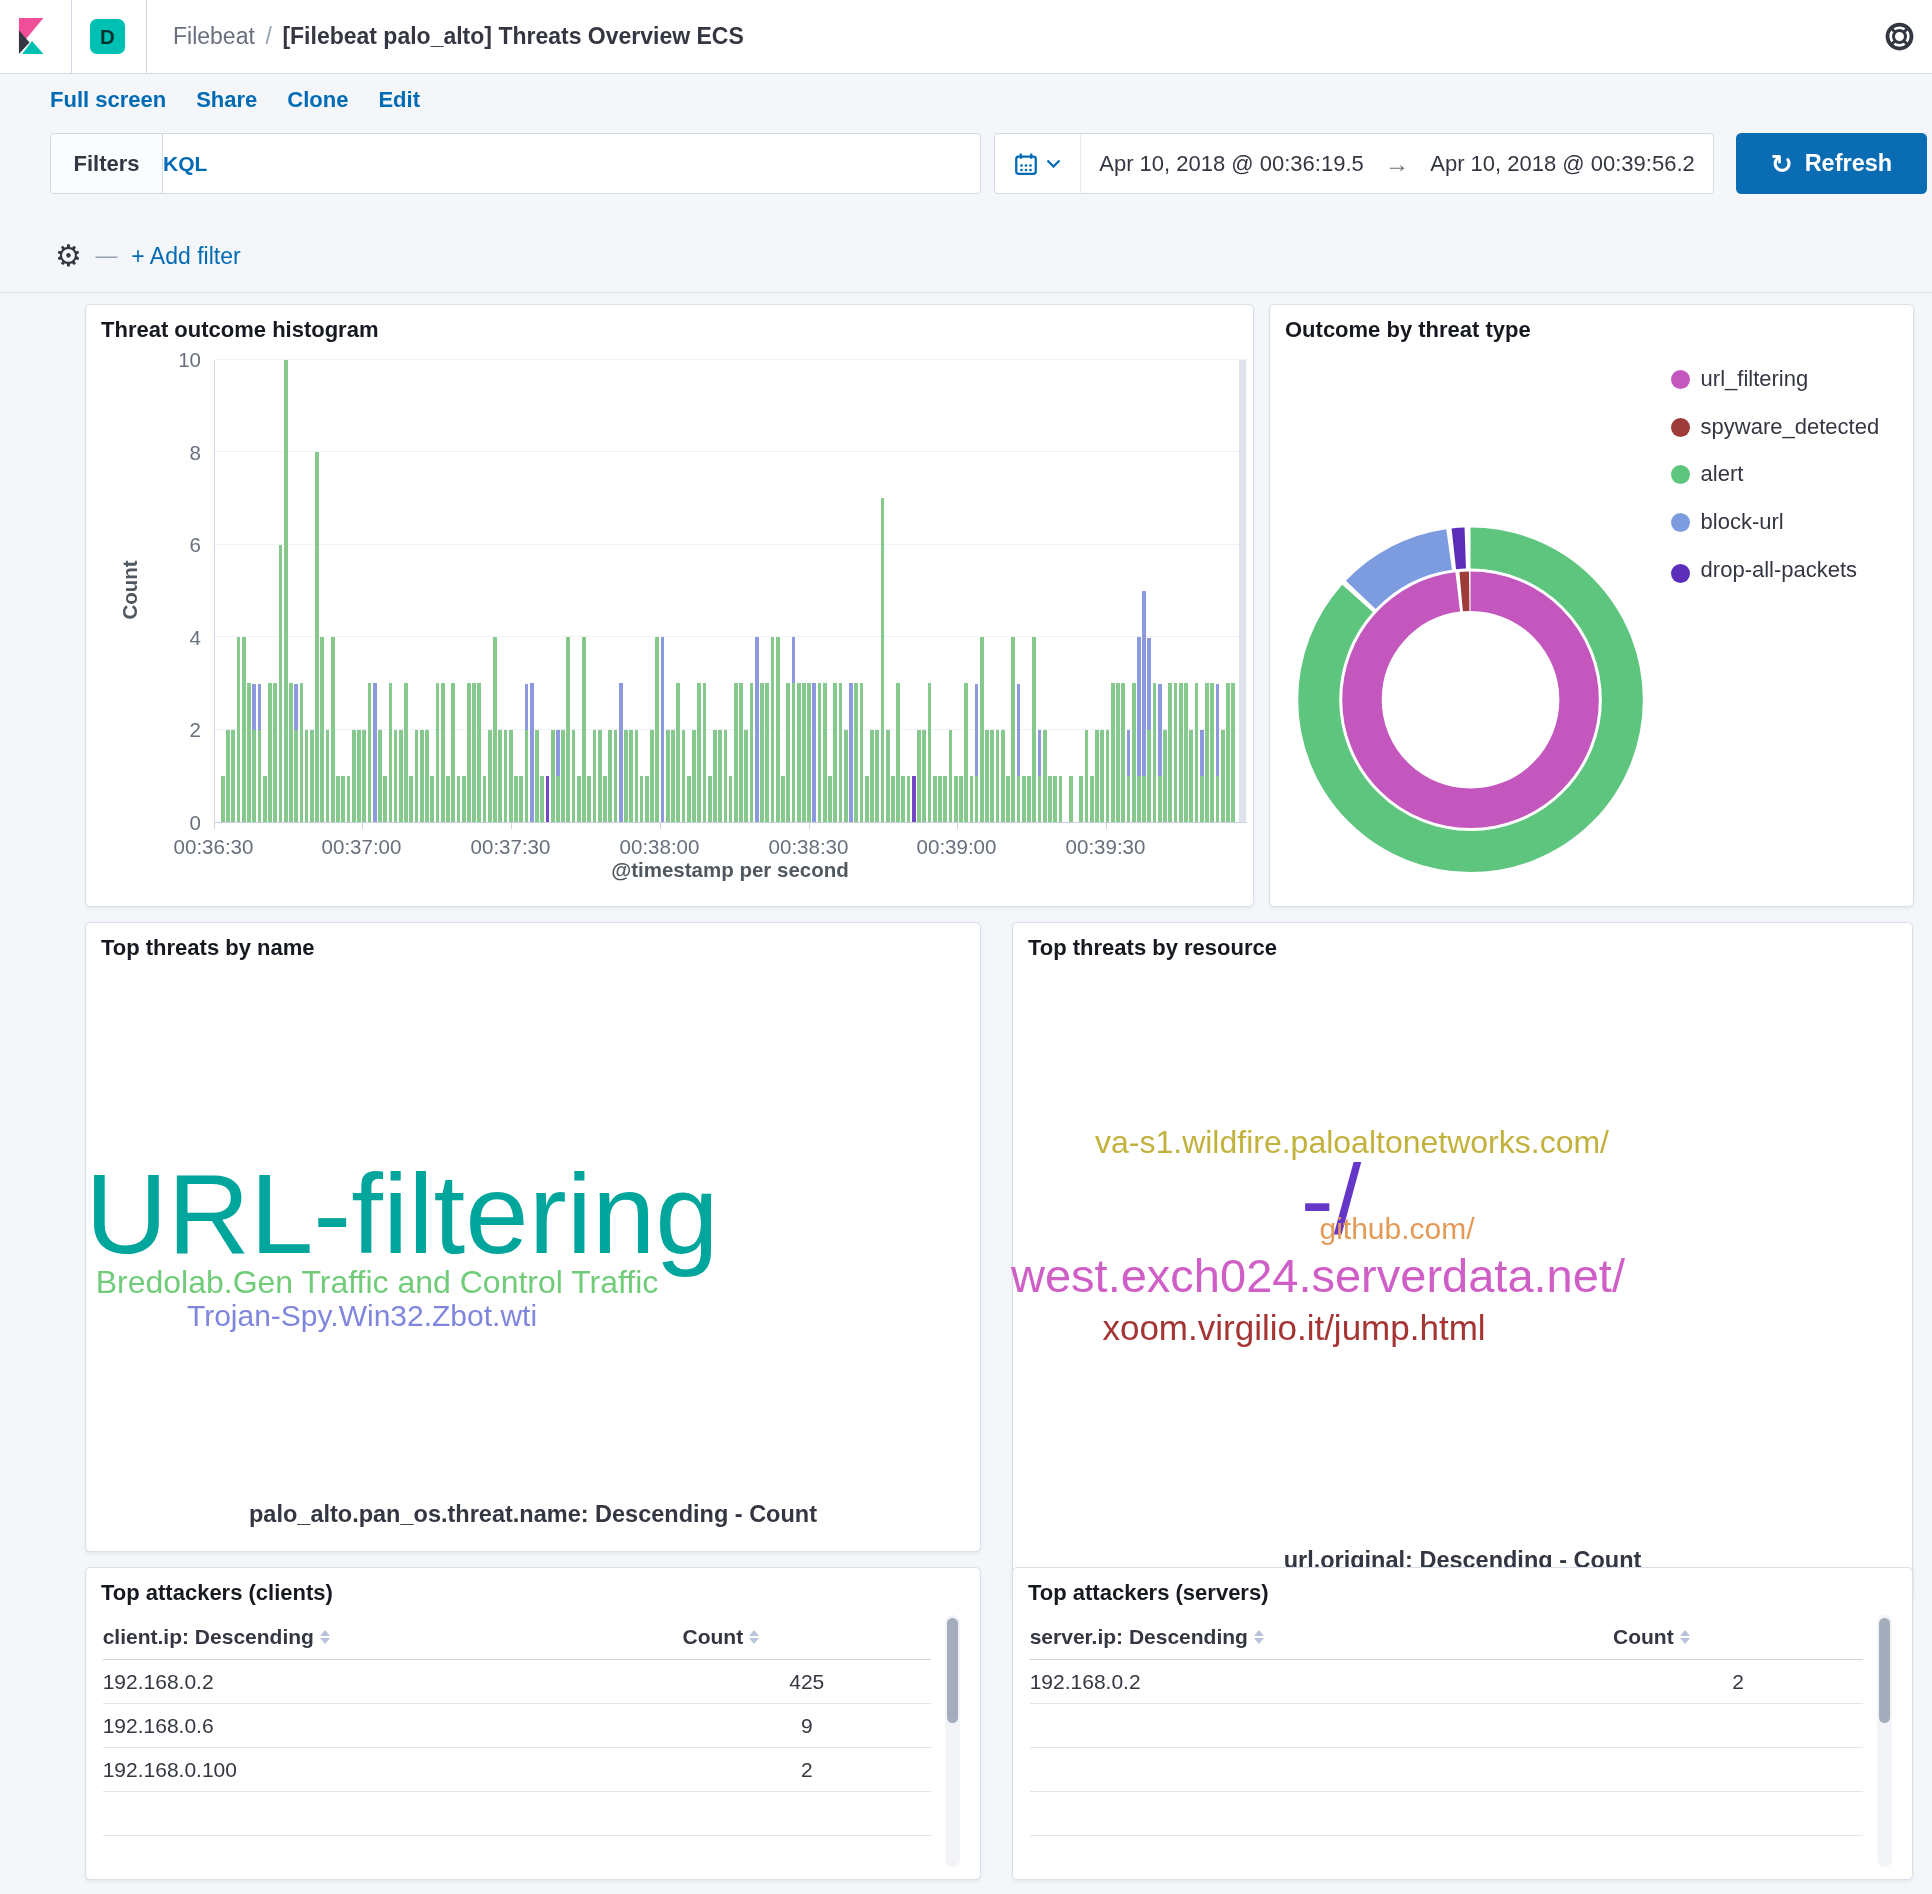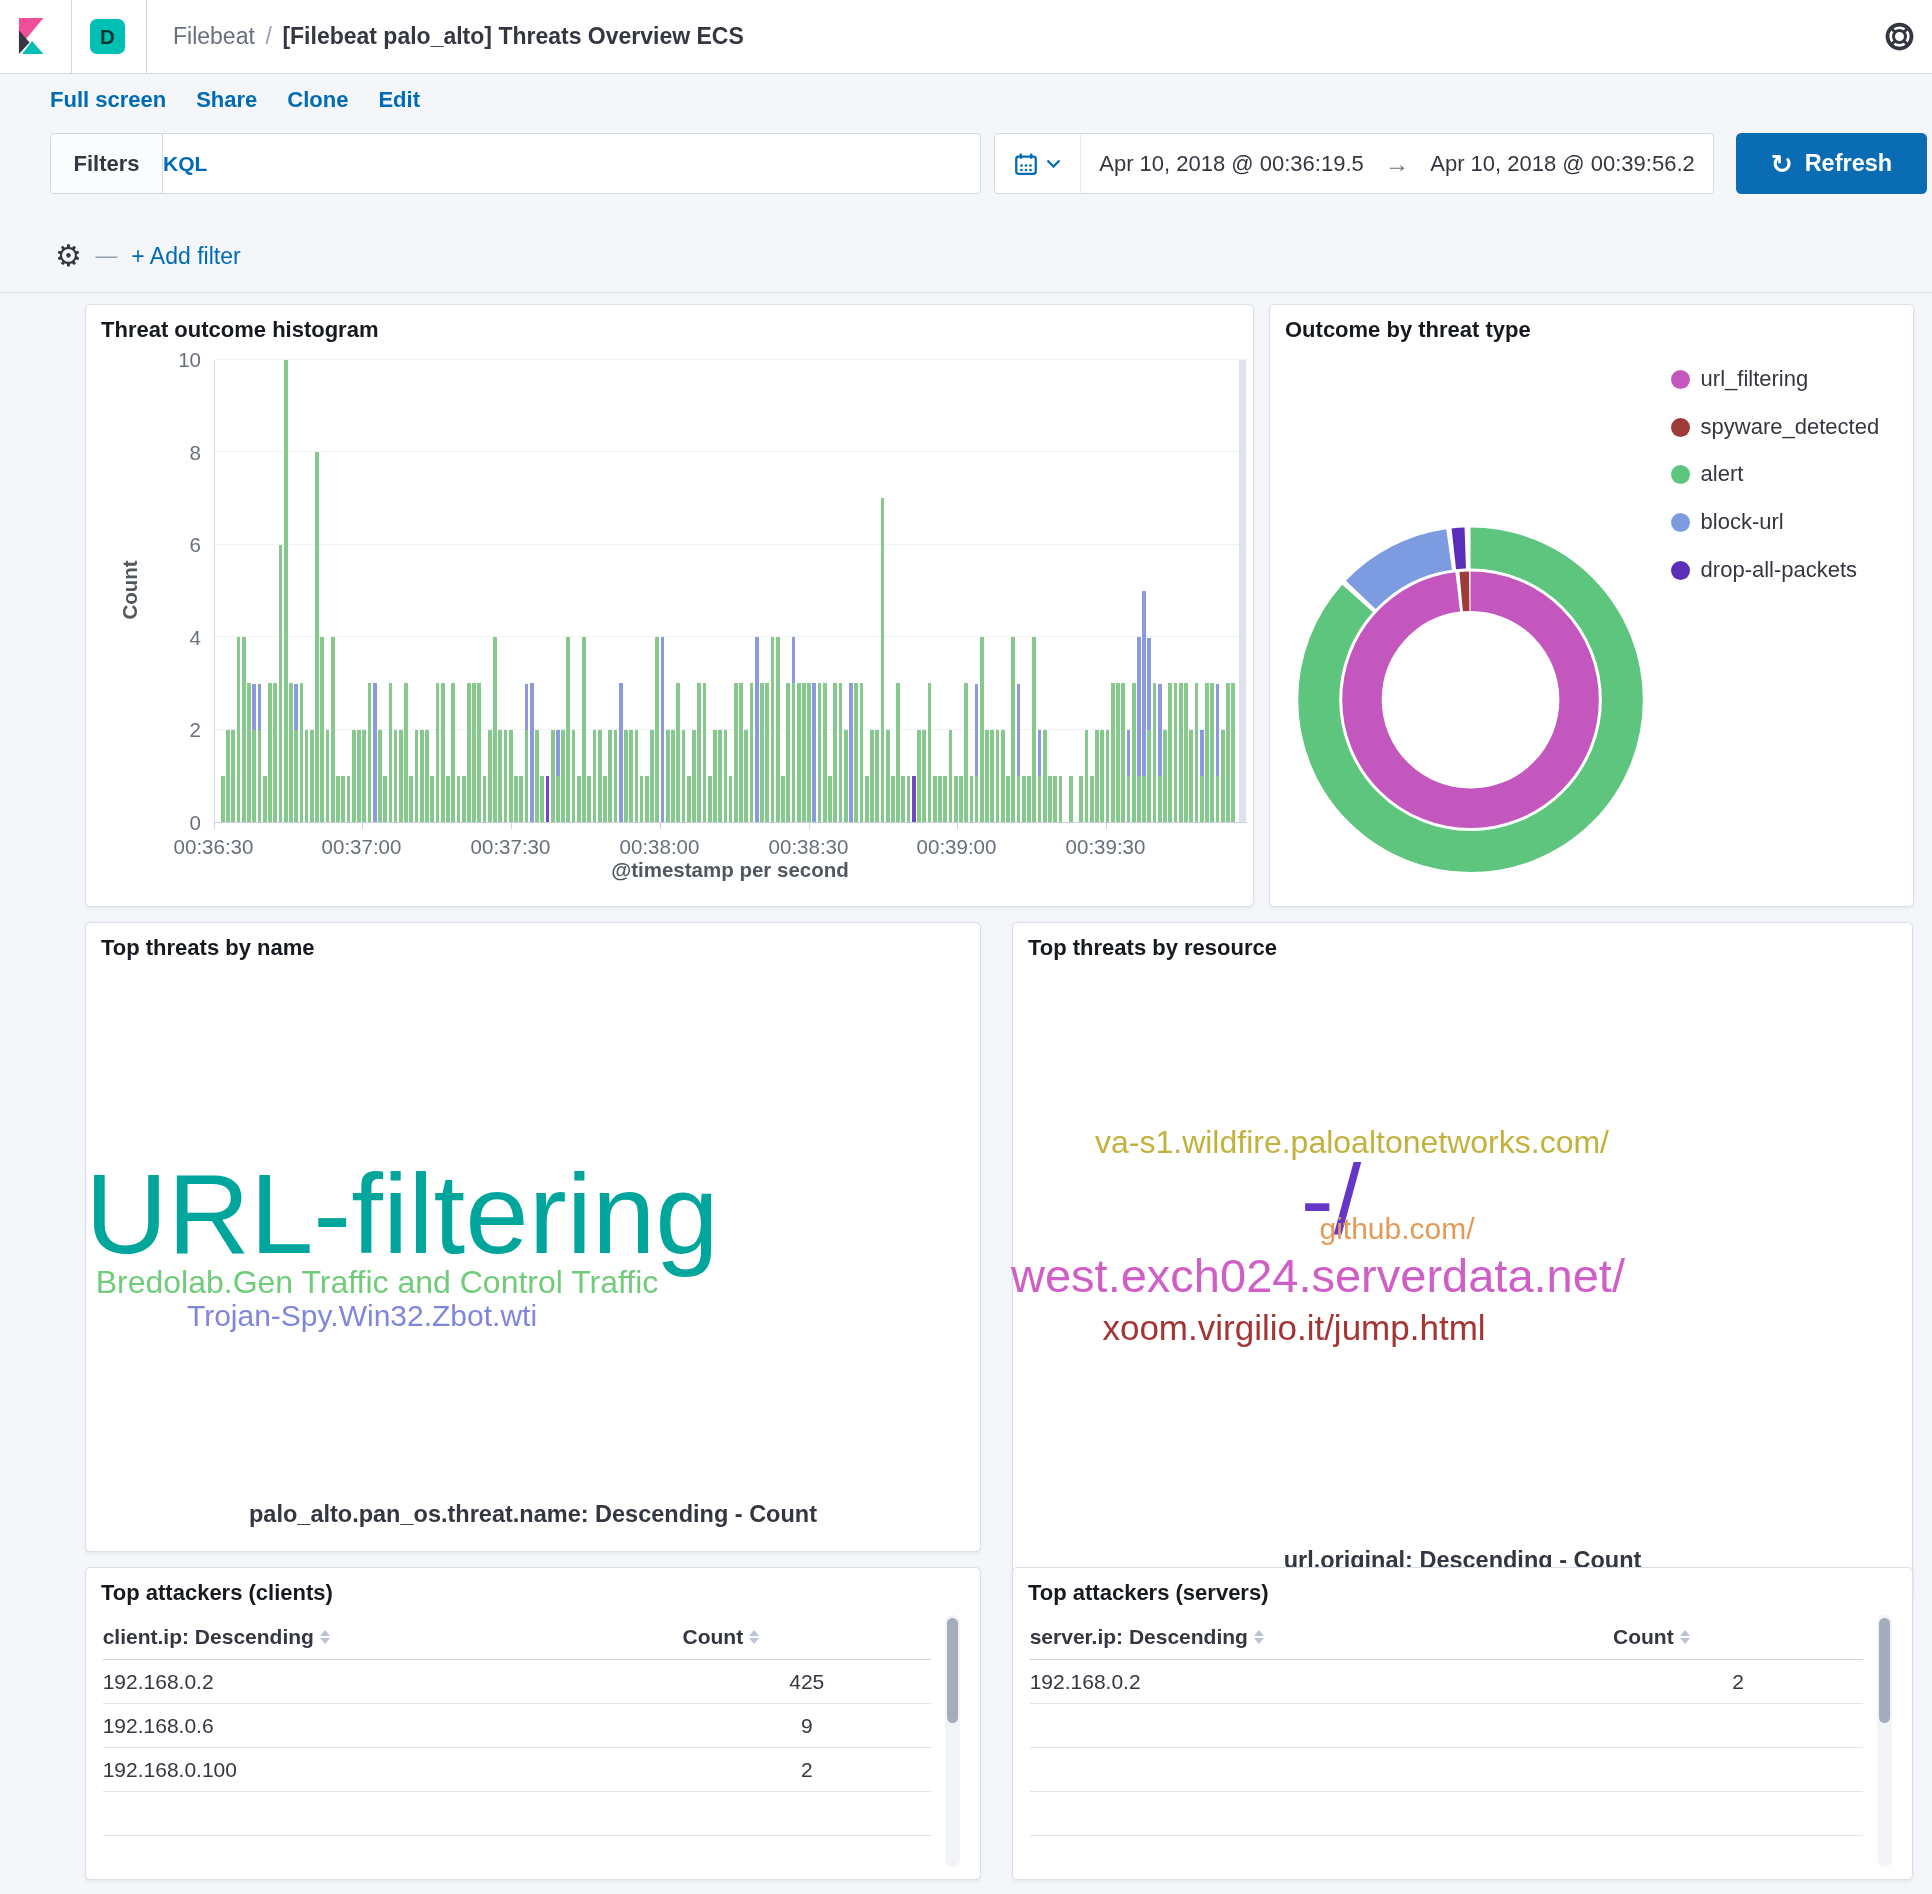--- a/index.html
+++ b/index.html
@@ -814,21 +814,21 @@
           <span class="legend-label">spyware_detected</span>
         </div>
         <div class="legend-item" style="left: 401px; top: 156px;">
           <span class="legend-dot" style="background: rgb(94, 197, 127);"></span>
           <span class="legend-label">alert</span>
         </div>
         <div class="legend-item" style="left: 401px; top: 204px;">
           <span class="legend-dot" style="background: rgb(125, 156, 224);"></span>
           <span class="legend-label">block-url</span>
         </div>
-        <div class="legend-item" style="left: 401px; top: 252px;">
+        <div class="legend-item" style="left: 401px; top: 252px; align-items: flex-end;">
           <span class="legend-dot" style="background: rgb(90, 46, 184);"></span>
           <span class="legend-label">drop-all-packets</span>
         </div>
       </div>
   </div>
 
   <div class="panel" id="p-names">
     <div class="ptitle">Top threats by name</div>
     <div id="cloud-names">
         <span class="tag" style="color: rgb(0, 166, 155); font-size: 114px; left: 316px; top: 234px;">URL-filtering</span>

